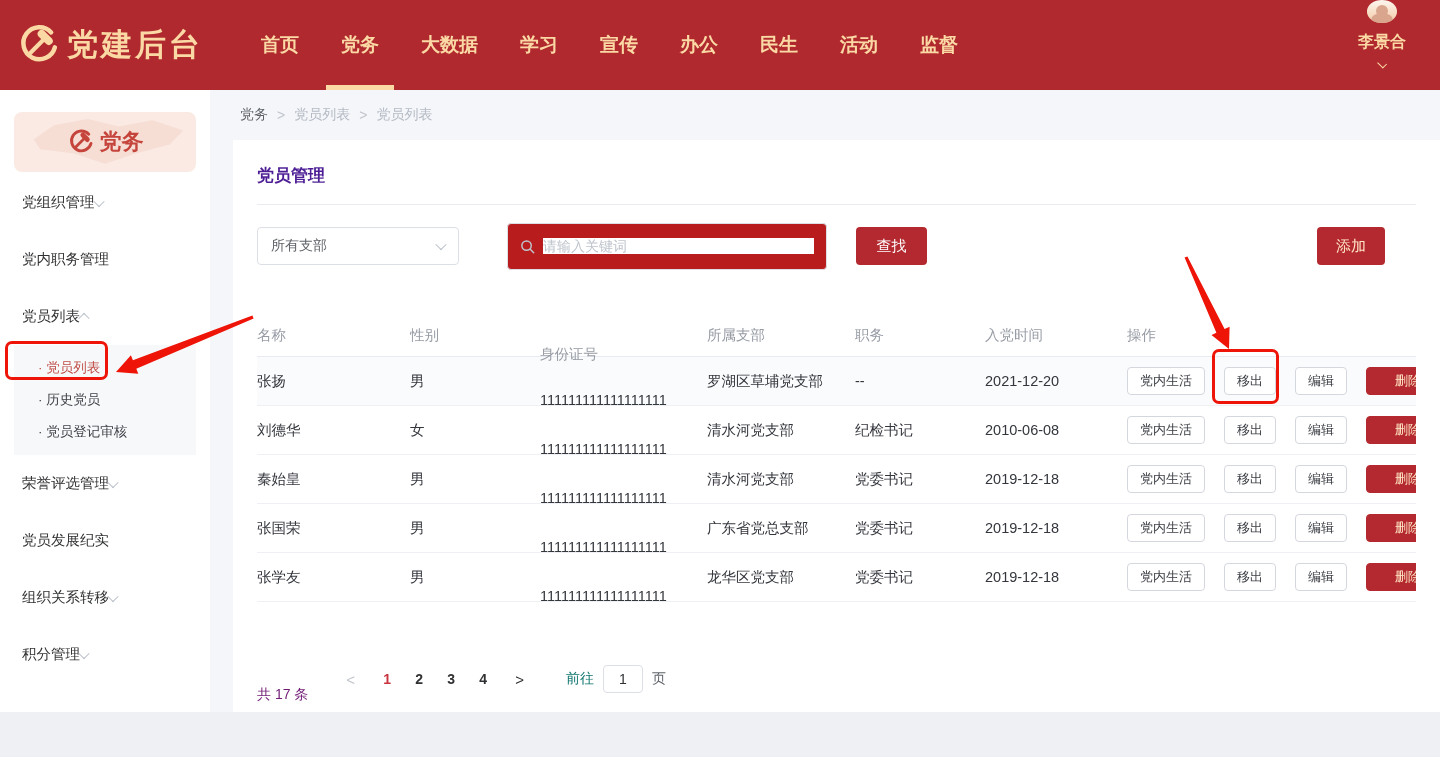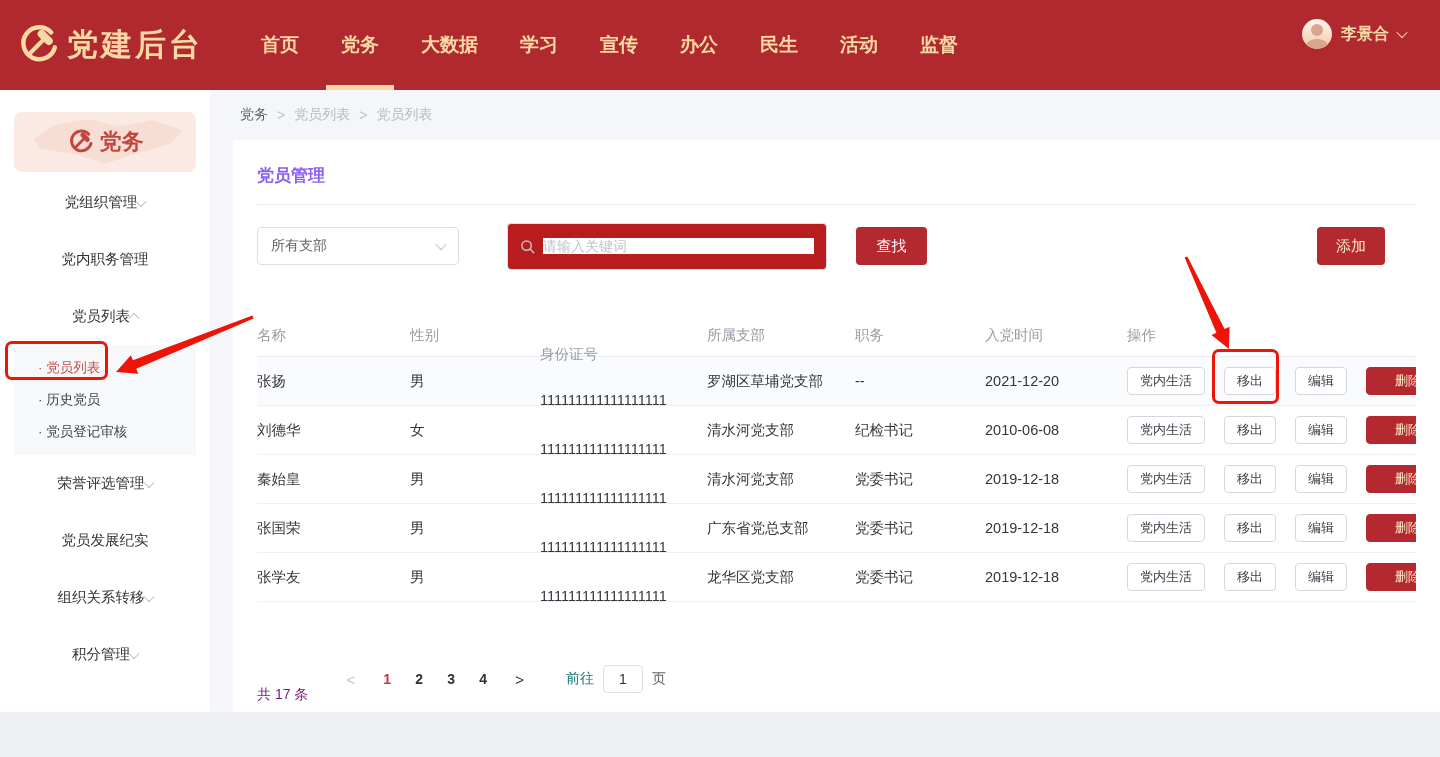--- a/index.html
+++ b/index.html
@@ -11,49 +11,49 @@
     overflow: hidden;
     color:#303133;
   }
   
   .topbar { position:absolute; left:0; top:0; width:1440px; height:90px; background:#b0292f; }
   .logo { position:absolute; left:16px; top:0; height:90px; display:flex; align-items:center; gap:9px; }
   .logo-text { color:#fbd9a5; font-size:31px; font-weight:bold; letter-spacing:3px; }
   .main-nav { position:absolute; left:240px; top:0; height:90px; display:flex; }
   .nav-item { color:#fbd9a5; font-size:19px; font-weight:bold; line-height:90px; margin:0 21px; position:relative; cursor:pointer; white-space:nowrap; }
   .nav-item.active::after { content:""; position:absolute; left:-15px; right:-15px; bottom:0; height:5px; background:#fbd9a5; }
-  .user-box { position:absolute; right:34px; top:0; height:68px; display:flex; align-items:center; gap:9px; cursor:pointer; }
+  .user-box { position:absolute; right:34px; top:0; height:68px; display:flex; align-items:center; gap:9px; cursor:pointer;flex-direction:column; }
   .avatar { width:30px; height:30px; border-radius:50%; background:linear-gradient(180deg,#fdf6ee 0%,#f3c9a4 100%); position:relative; overflow:hidden; }
   .avatar::before { content:""; position:absolute; top:5px; left:9px; width:12px; height:12px; border-radius:50%; background:#d9a58d; }
   .avatar::after { content:""; position:absolute; bottom:-4px; left:4px; width:22px; height:14px; border-radius:50% 50% 0 0; background:#d9a58d; }
   .user-name { color:#fbd9a5; font-size:16px; font-weight:bold; }
   .chev { display:inline-block; width:8px; height:8px; border-right:1.4px solid #b9bec7; border-bottom:1.4px solid #b9bec7; }
   .chev.down { transform:rotate(45deg) translate(-1px,-1px); }
   .chev.up { transform:rotate(-135deg) translate(-1px,-1px); }
   .chev.cream { border-color:#fbd9a5; }
   
   .sidebar { position:absolute; left:0; top:90px; width:210px; height:622px; background:#fff; overflow:hidden; }
   .side-banner { margin:22px 14px 0 14px; height:60px; border-radius:8px; background:#faeae3; display:flex; align-items:center; justify-content:center; gap:7px; color:#c5453c; font-size:22px; font-weight:bold; position:relative; overflow:hidden; }
   .side-banner::before { content:""; position:absolute; left:6px; top:4px; right:6px; bottom:4px; background:#f3d3c8; opacity:.55;
       clip-path:polygon(8% 45%,20% 18%,40% 6%,58% 20%,78% 8%,96% 28%,88% 55%,68% 72%,50% 92%,32% 72%,12% 64%); }
   .side-banner > * { position:relative; }
   .side-menu { margin-top:2px; }
-  .side-item { height:57px; padding:0 22px; display:flex; align-items:center; justify-content:center; font-size:14.5px; color:#303133; cursor:pointer; }
+  .side-item { height:57px; padding:0 22px; display:flex; align-items:center; justify-content:flex-start; font-size:14.5px; color:#303133; cursor:pointer; }
   .submenu { background:#f7f8f9; margin:0 14px; padding:7px 0; }
   .sub-item { height:32px; line-height:32px; padding-left:24px; font-size:13.5px; color:#3c3f45; cursor:pointer; }
   .sub-item::before { content:"· "; }
   .sub-item.active { color:#bf4a45; }
   
   .content-bg { position:absolute; left:210px; top:90px; width:1230px; height:622px; background:#f4f6f9; }
   .breadcrumb { position:absolute; left:240px; top:90px; height:50px; display:flex; align-items:center; font-size:14px; }
   .crumb-first { color:#5f6368; }
   .crumb-rest { color:#b4bac4; }
   .crumb-sep { color:#c0c4cc; margin:0 9px; }
   .card { position:absolute; left:233px; top:140px; width:1207px; height:572px; background:#fff; padding:0 24px; }
-  .page-title { padding-top:24px; font-size:17px; font-weight:bold; color:#8b5cf6; }
+  .page-title { padding-top:24px; font-size:17px; font-weight:bold; color:#4c1d95; }
   .title-divider { margin-top:17px; border-bottom:1px solid #e9ebf0; }
   .filter-row { margin-top:22px; height:38px; display:flex; align-items:center; }
   .select-box { width:202px; height:38px; border:1px solid #dcdfe6; border-radius:4px; display:flex; align-items:center; justify-content:space-between; padding:0 13px; font-size:14px; color:#5f6368; cursor:pointer; background:#fff; }
   .search-box { margin-left:48px; width:320px; height:47px; border:1px solid #dcdfe6; border-radius:4px; display:flex; align-items:center; padding:0 12px; background:#b91c1c; }
   .search-box input { border:none; outline:none; flex:1; font-size:14px; color:#303133; margin-left:8px; font-family:inherit; }
   .search-box input::placeholder { color:#bfc4cc; }
   .btn { height:38px; border:none; border-radius:4px; background:#b4292f; font-size:15px; cursor:pointer; font-family:inherit; }
   .btn.search-btn { margin-left:29px; width:71px; color:#ffffff; }
   .btn.add-btn { margin-left:auto; margin-right:31px; width:68px; color:#ffe7c6; }
   

